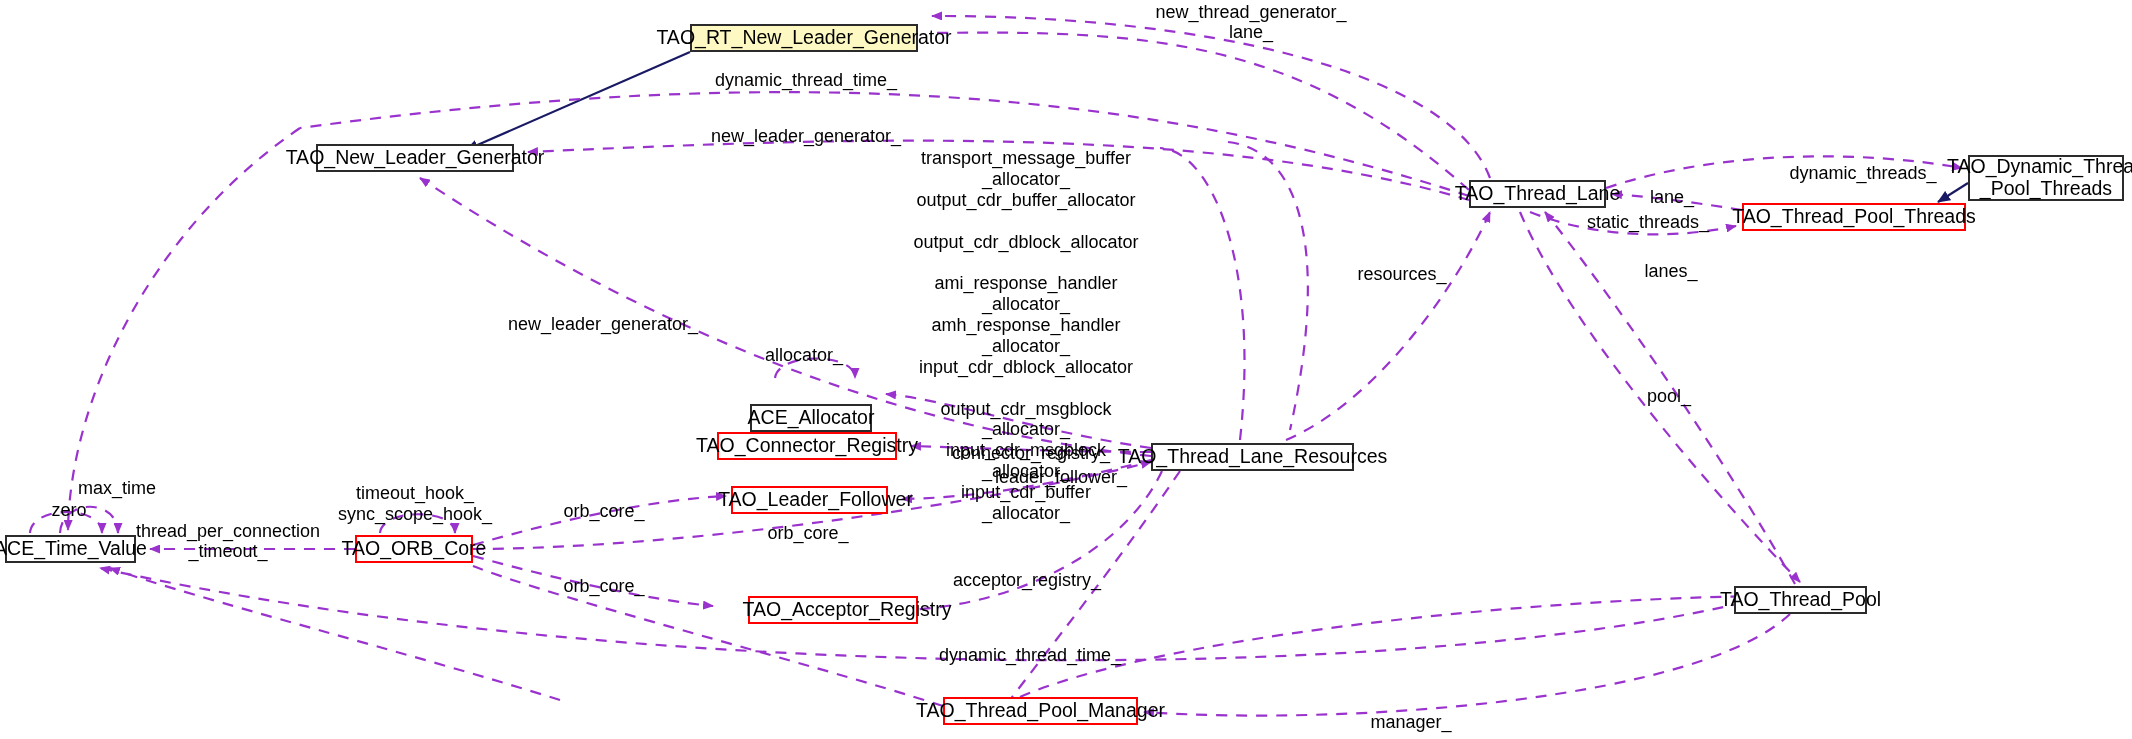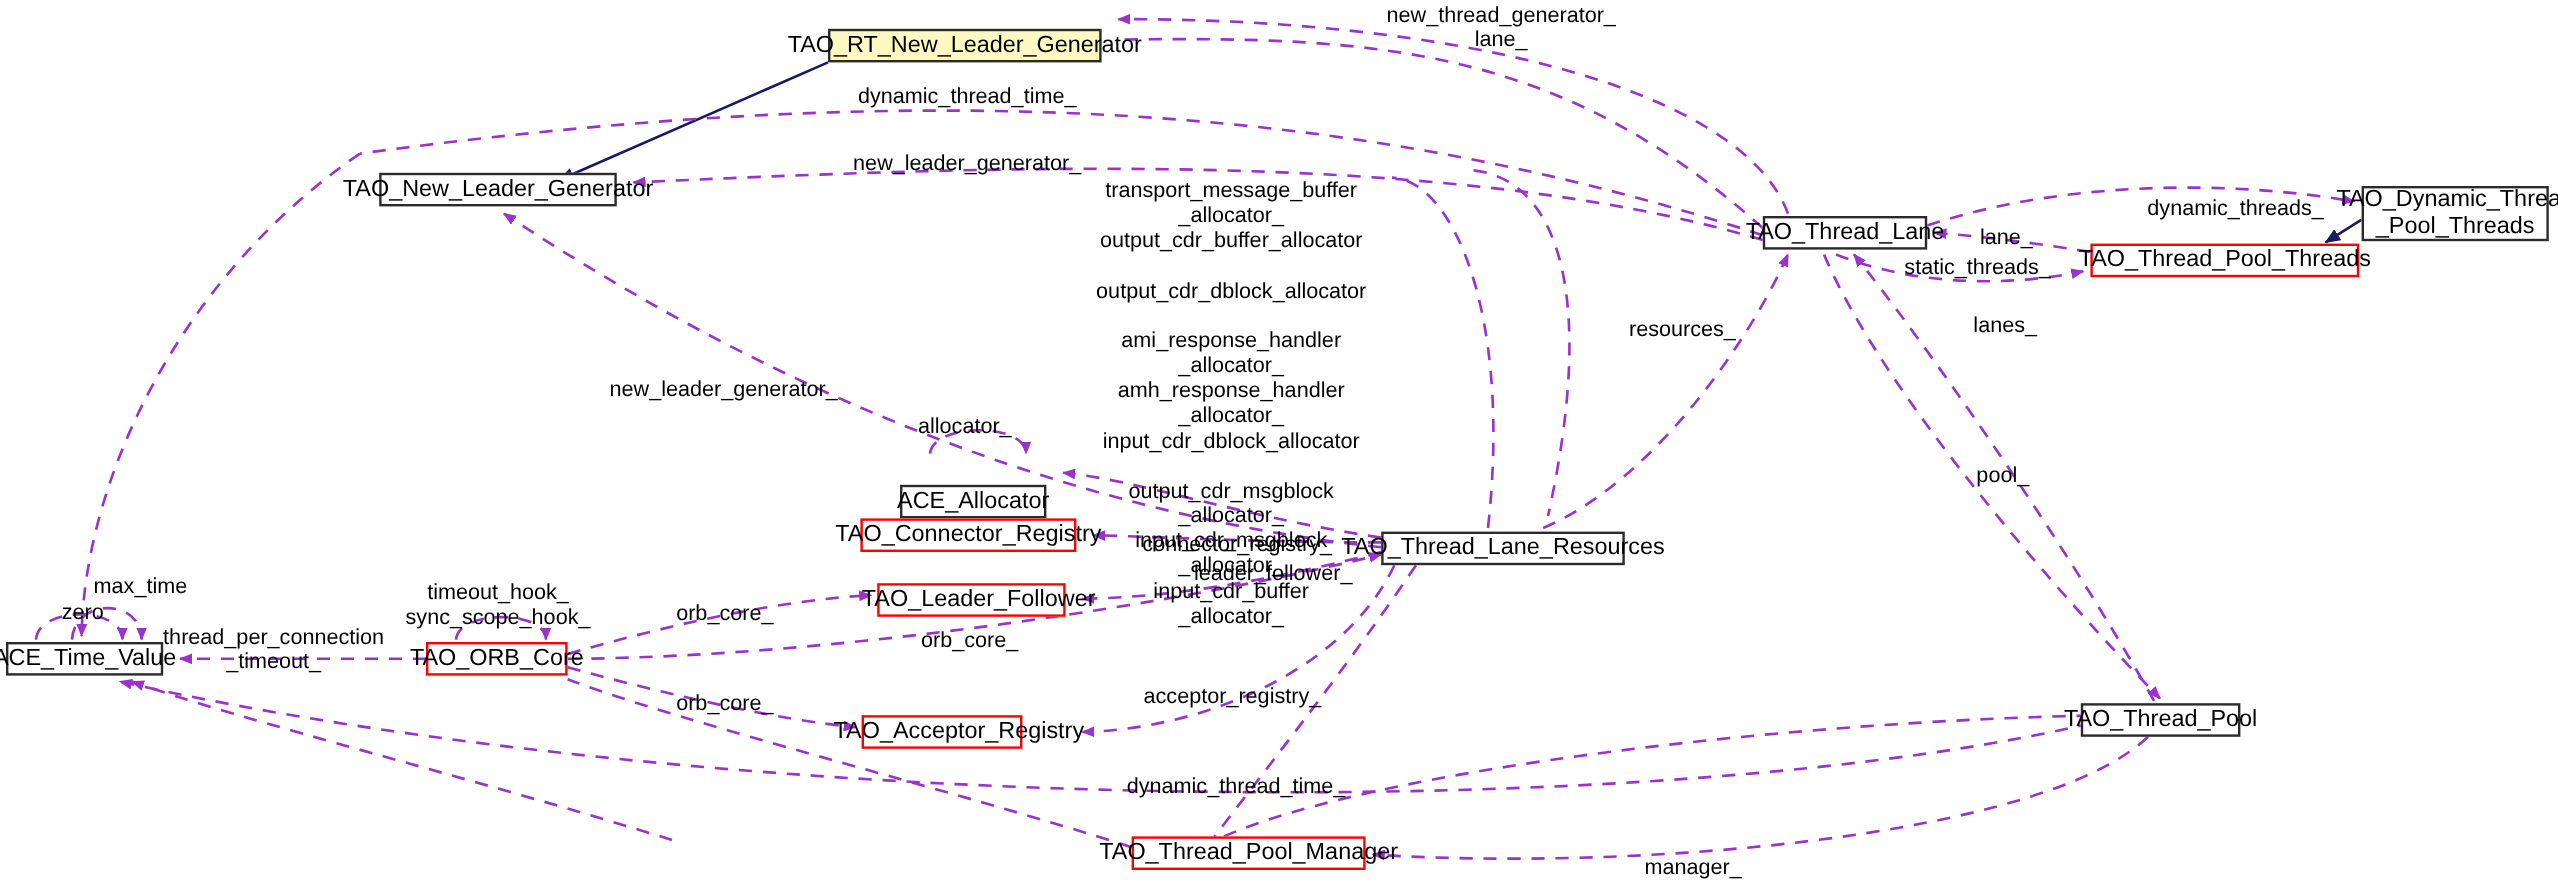--- a/index.html
+++ b/index.html
@@ -135,21 +135,21 @@
   <div class="node red" style="left:717px;top:432px;width:180px;height:28px;">TAO_Connector_Registry</div>
 
   <div class="node red" style="left:731px;top:486px;width:157px;height:28px;padding-left:12px;">TAO_Leader_Follower</div>
 
   <div class="node thick" style="left:1151px;top:443px;width:203px;height:28px;">TAO_Thread_Lane_Resources</div>
 
   <div class="node thick" style="left:5px;top:535px;width:131px;height:28px;">ACE_Time_Value</div>
 
   <div class="node red" style="left:355px;top:535px;width:118px;height:28px;">TAO_ORB_Core</div>
 
-  <div class="node red" style="left:718px;top:596px;width:134px;height:28px;padding-left:28px;">TAO_Acceptor_Registry</div>
+  <div class="node red" style="left:748px;top:596px;width:170px;height:28px;padding-left:28px;">TAO_Acceptor_Registry</div>
 
   <div class="node thick" style="left:1706px;top:586px;width:133px;height:28px;margin-left:28px;">TAO_Thread_Pool</div>
 
   <div class="node red" style="left:943px;top:697px;width:195px;height:28px;">TAO_Thread_Pool_Manager</div>
 
   <div class="elabel" style="left:1251px;top:2px;">new_thread_generator_</div>
   <div class="elabel" style="left:1251px;top:22px;">lane_</div>
   <div class="elabel" style="left:806px;top:70px;">dynamic_thread_time_</div>
   <div class="elabel" style="left:806px;top:126px;">new_leader_generator_</div>
   <div class="elabel" style="left:1827px;top:163px;margin-left:36px;">dynamic_threads_</div>

